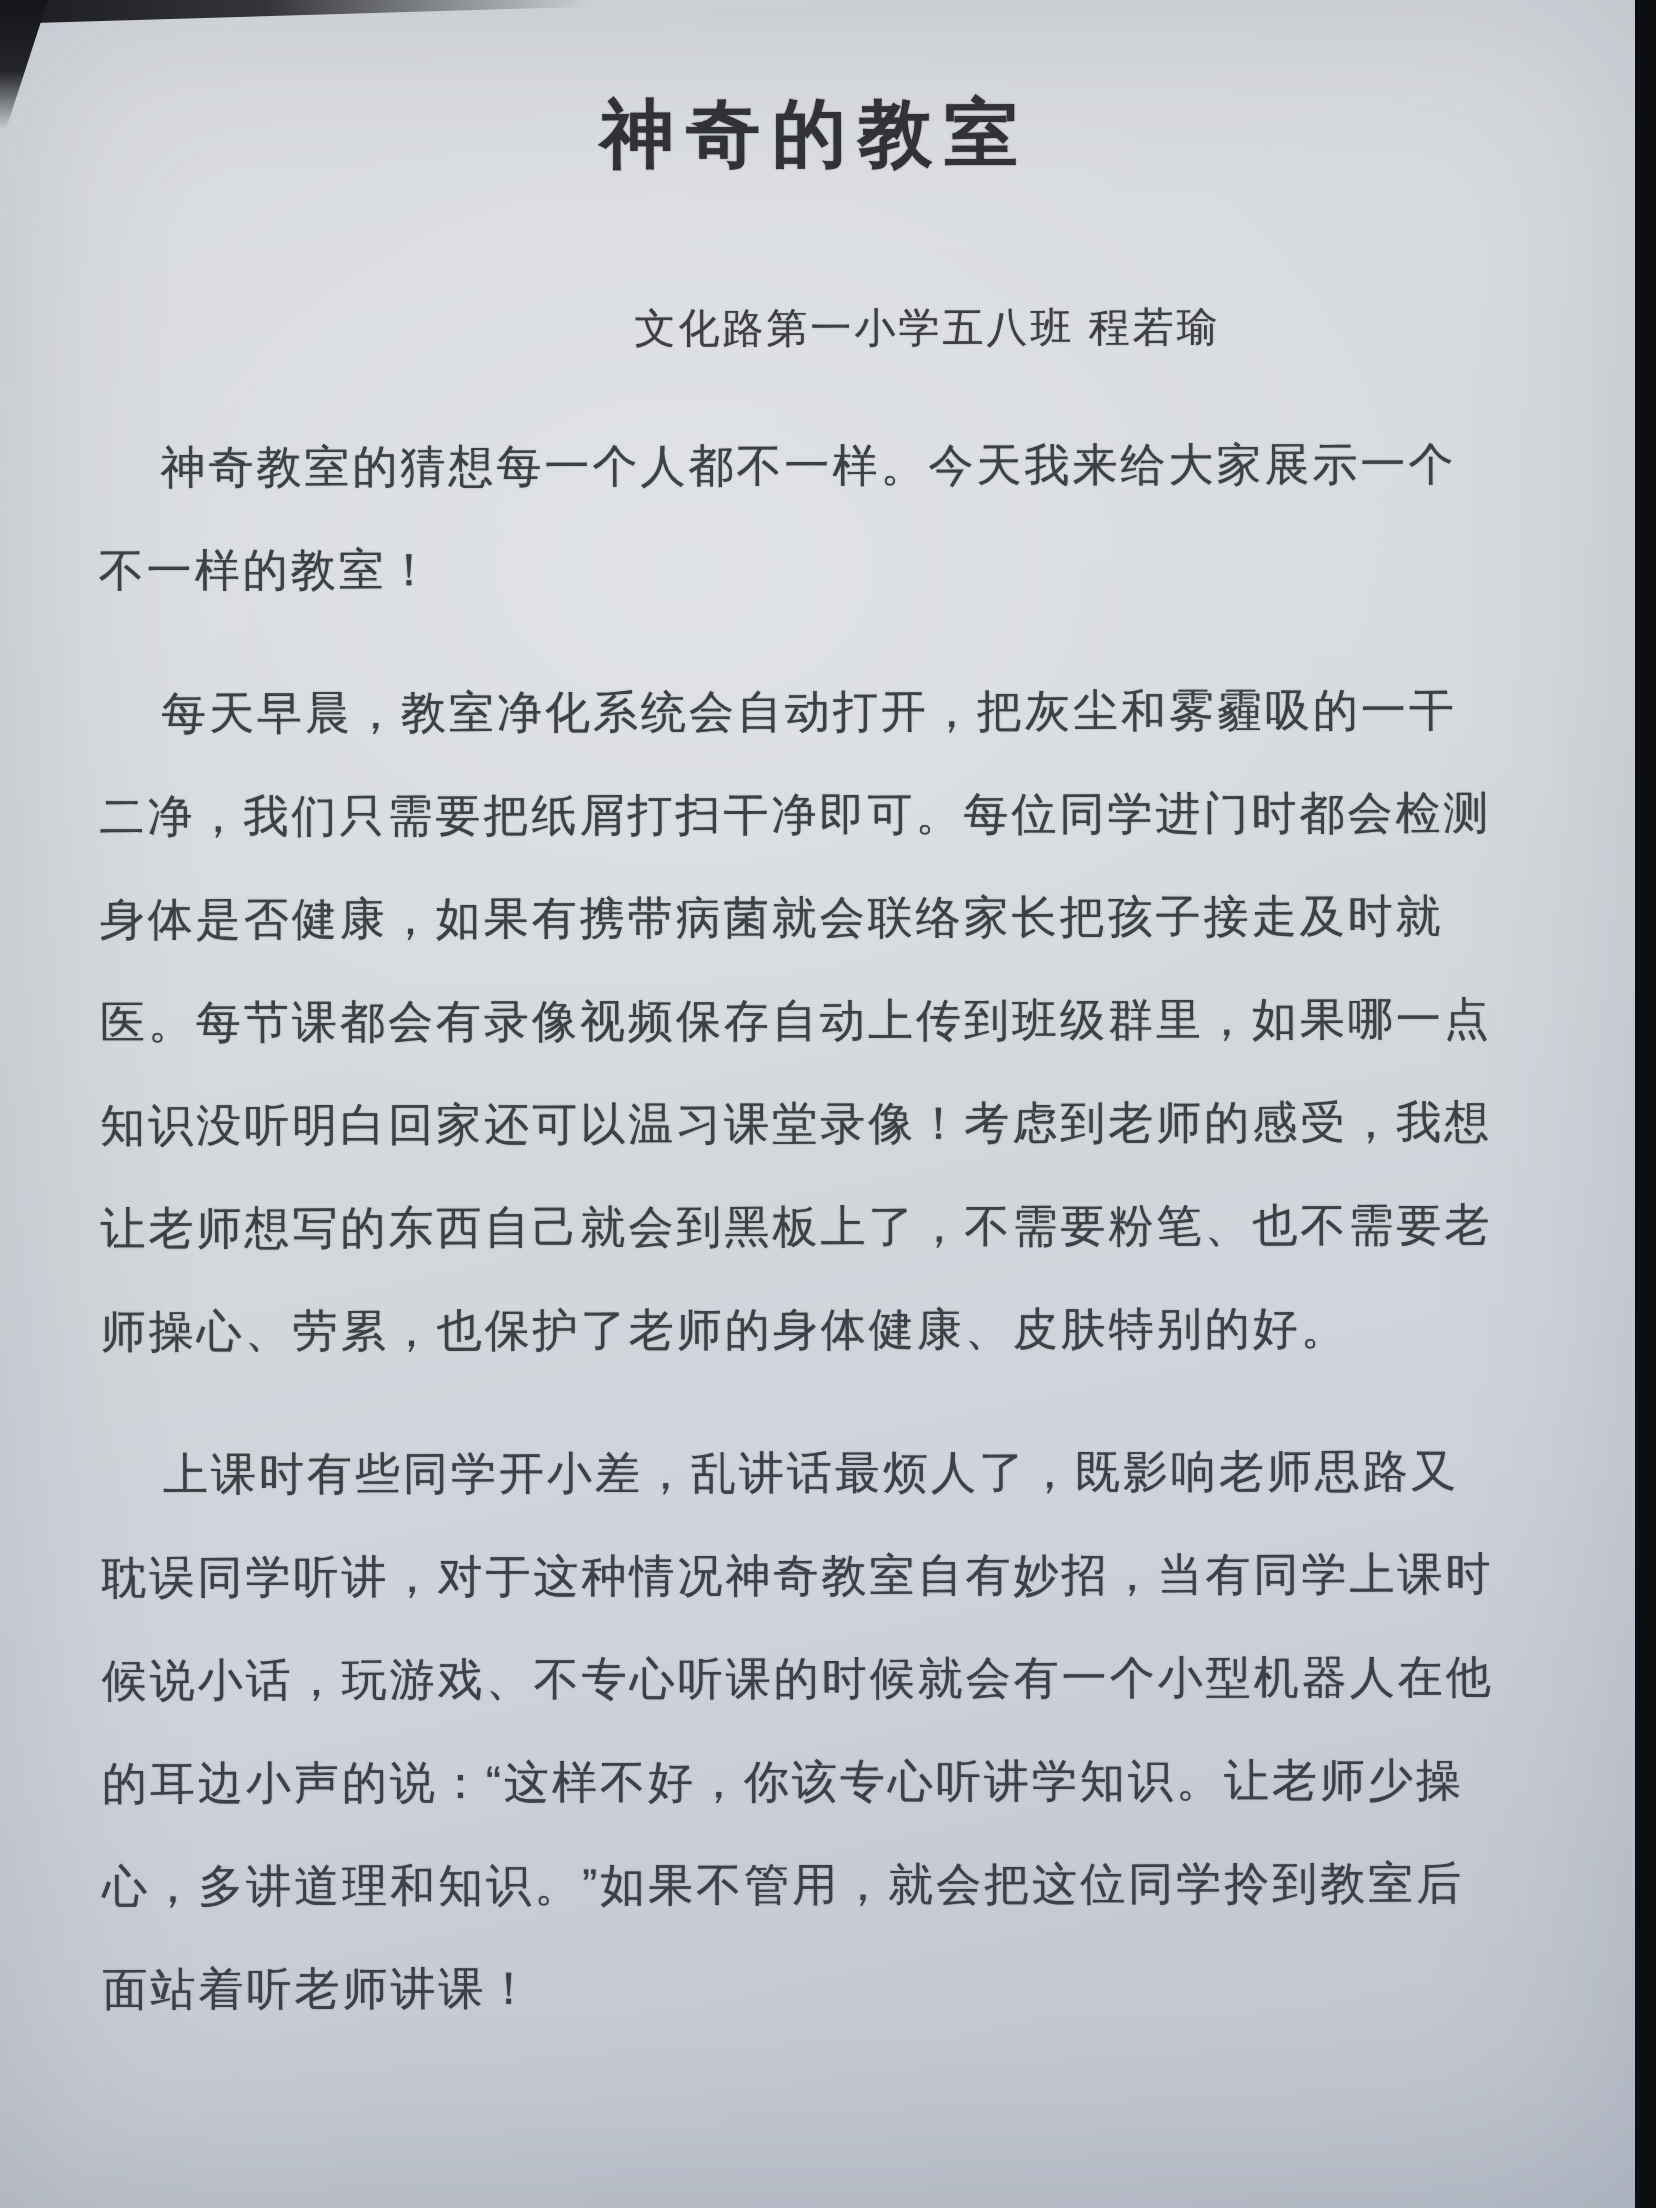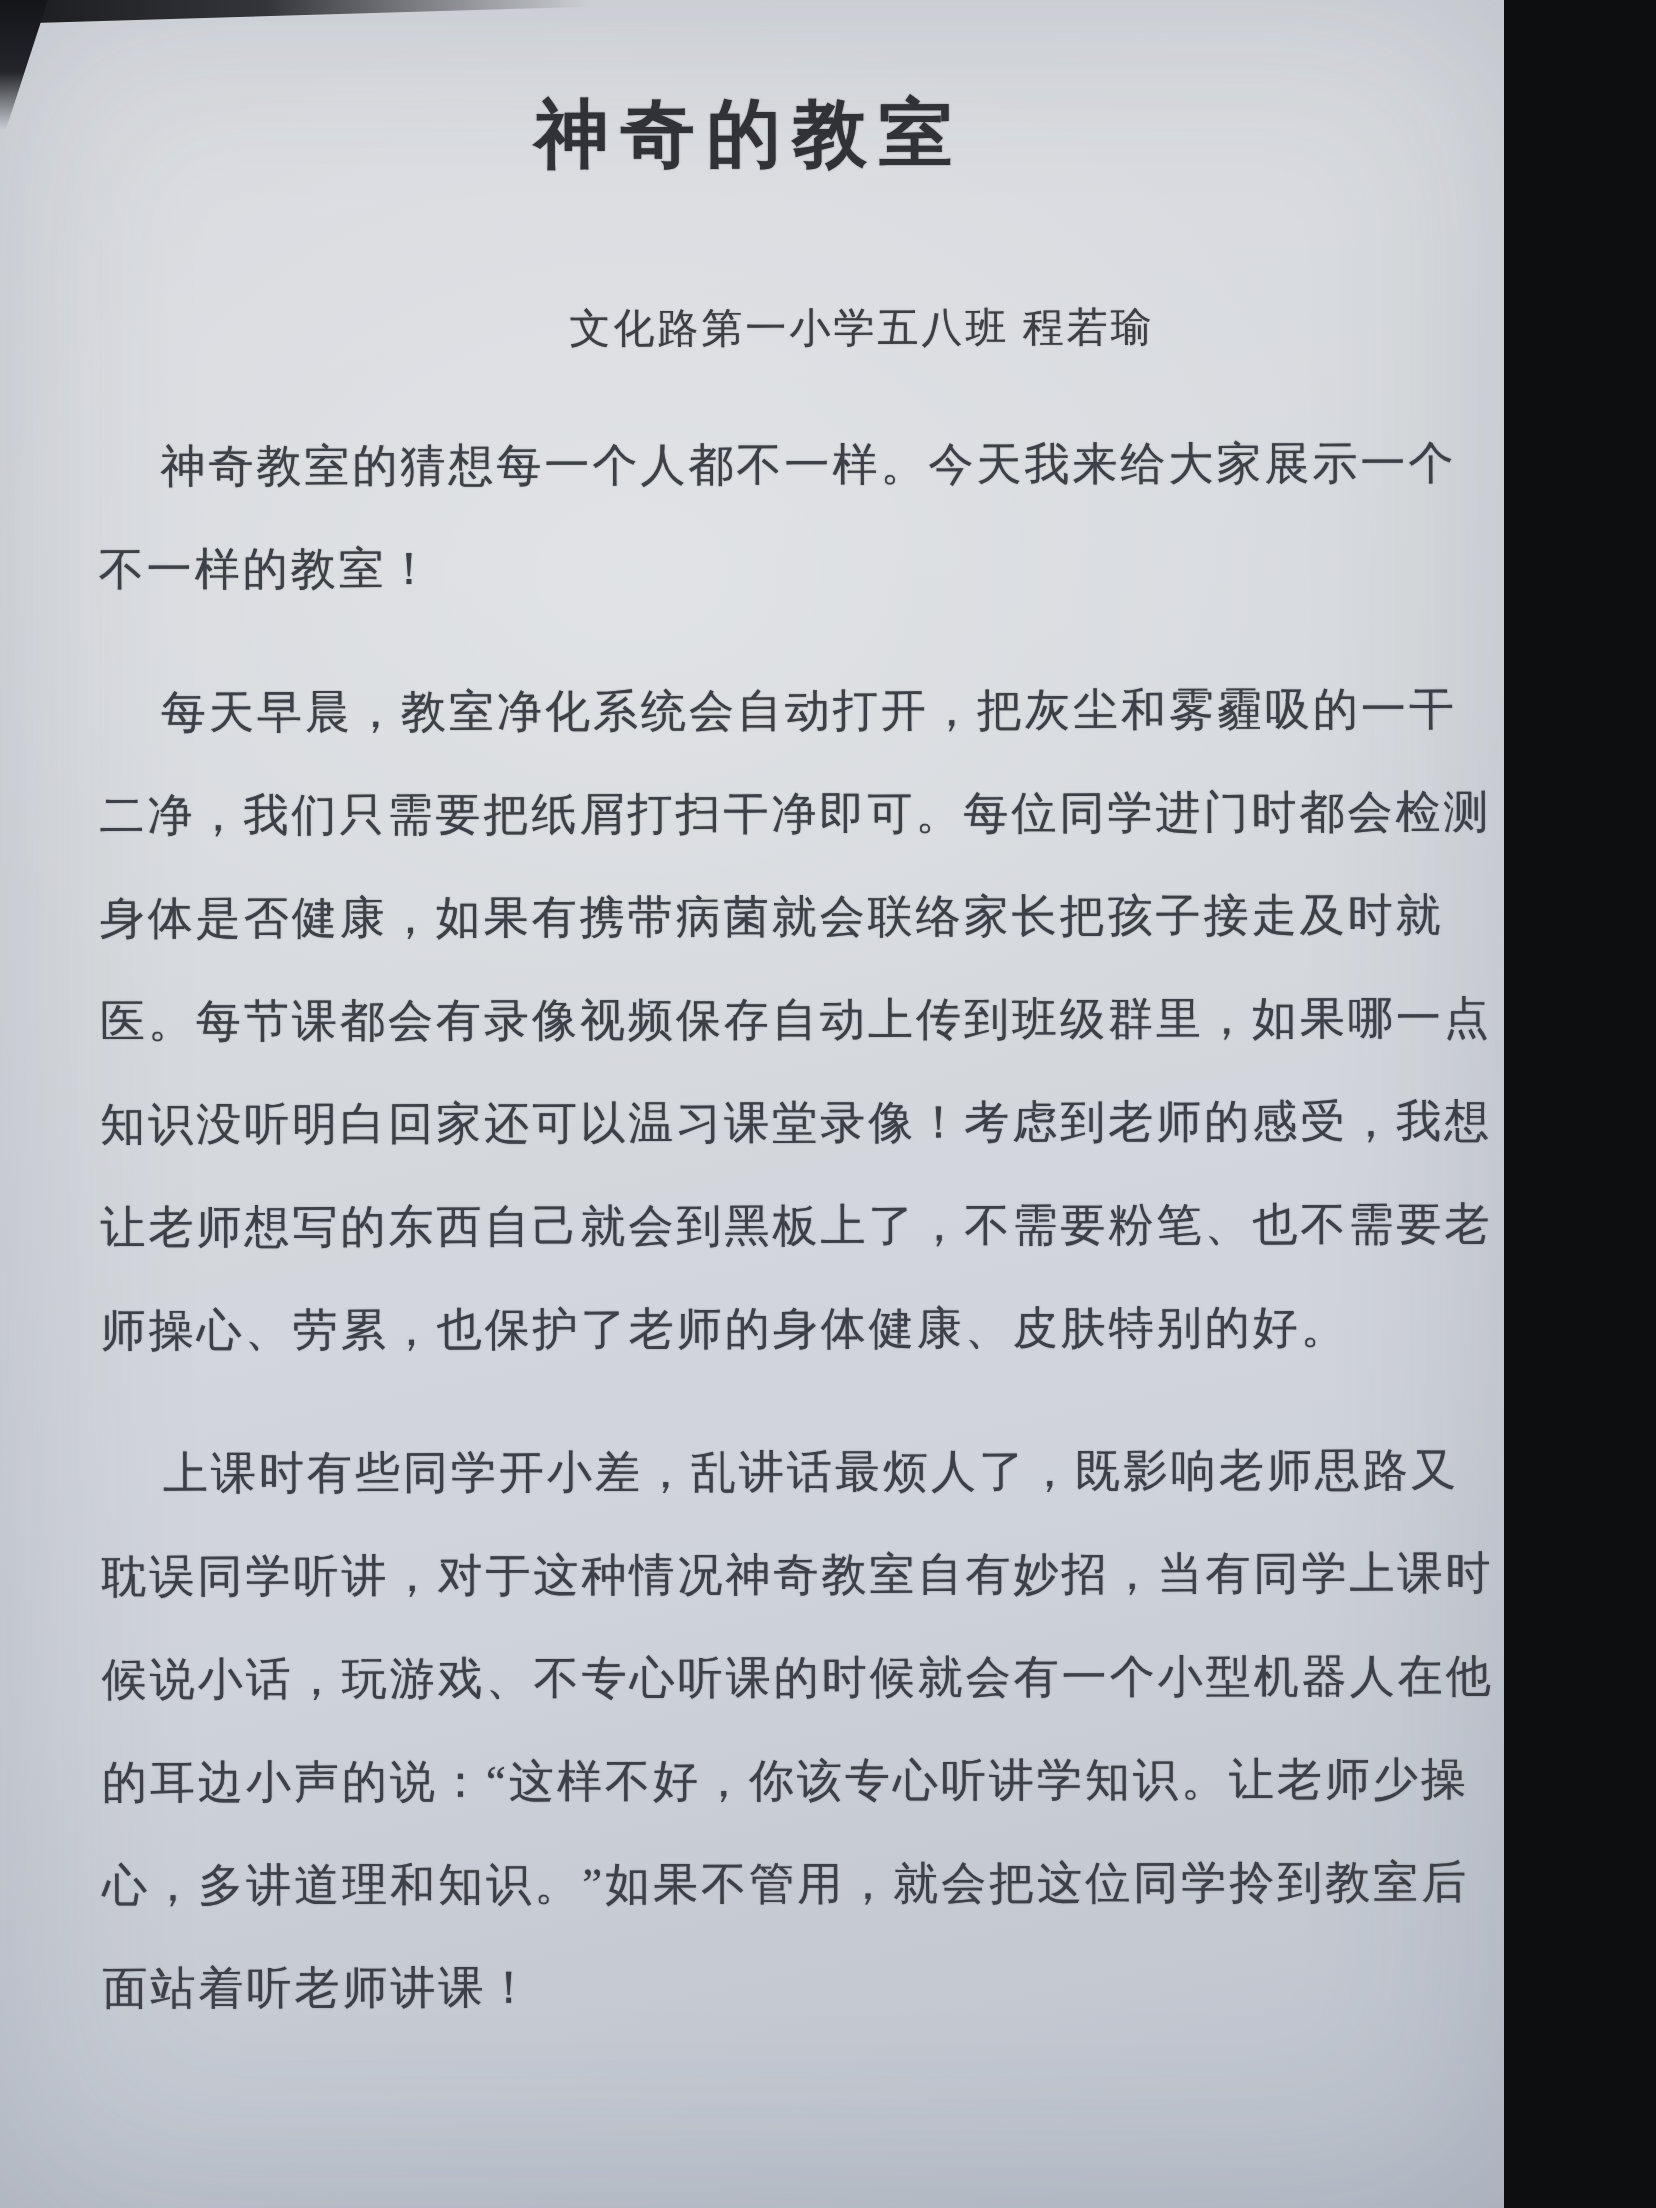--- a/index.html
+++ b/index.html
@@ -2,28 +2,28 @@
 <html><head>
 <meta charset="utf-8">
 <style>
   html, body {
     margin: 0;
     padding: 0;
     background: #0d0e10;
   }
   .page {
     position: relative;
-    width: 1504px;
+    width: 1635px;
     height: 2208px;
     overflow: hidden;
     background:
       radial-gradient(ellipse 1200px 900px at 42% 26%, rgba(255,255,255,0.22), rgba(255,255,255,0) 65%),
       linear-gradient(168deg, #dadce0 0%, #d7dade 40%, #cfd3da 68%, #c3c8d1 88%, #bcc2cc 100%);
     box-shadow: inset 0 0 200px rgba(60,70,95,0.18);
-    font-family: Liberation Serif, serif;
+    font-family: Liberation Sans, sans-serif;
     color: #3d3f45;
   }
   
   .corner-strip-top {
     position: absolute;
     top: 0; left: 0;
     width: 590px; height: 24px;
     background: linear-gradient(to right, #1a1b1e 0%, #33353a 45%, rgba(50,52,57,0) 100%);
     clip-path: polygon(0 0, 100% 0, 100% 28%, 0 100%);
   }

